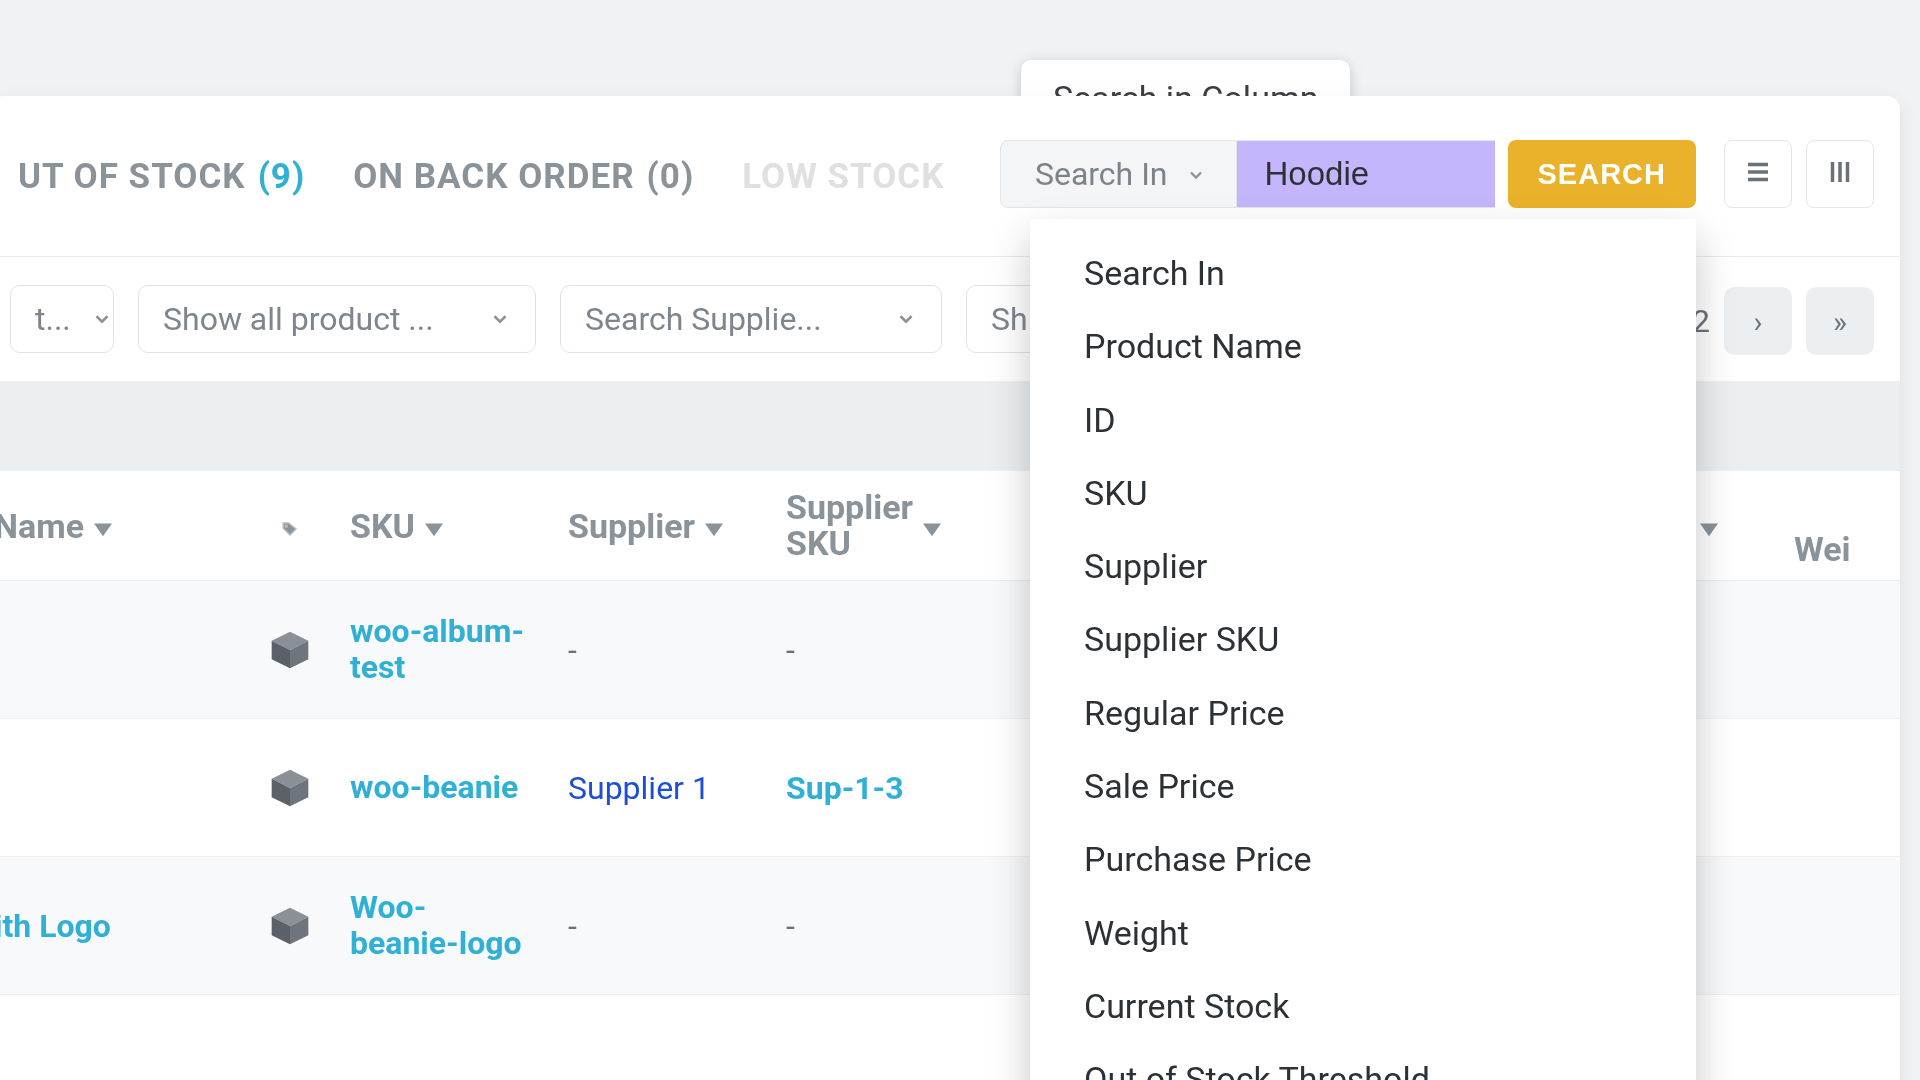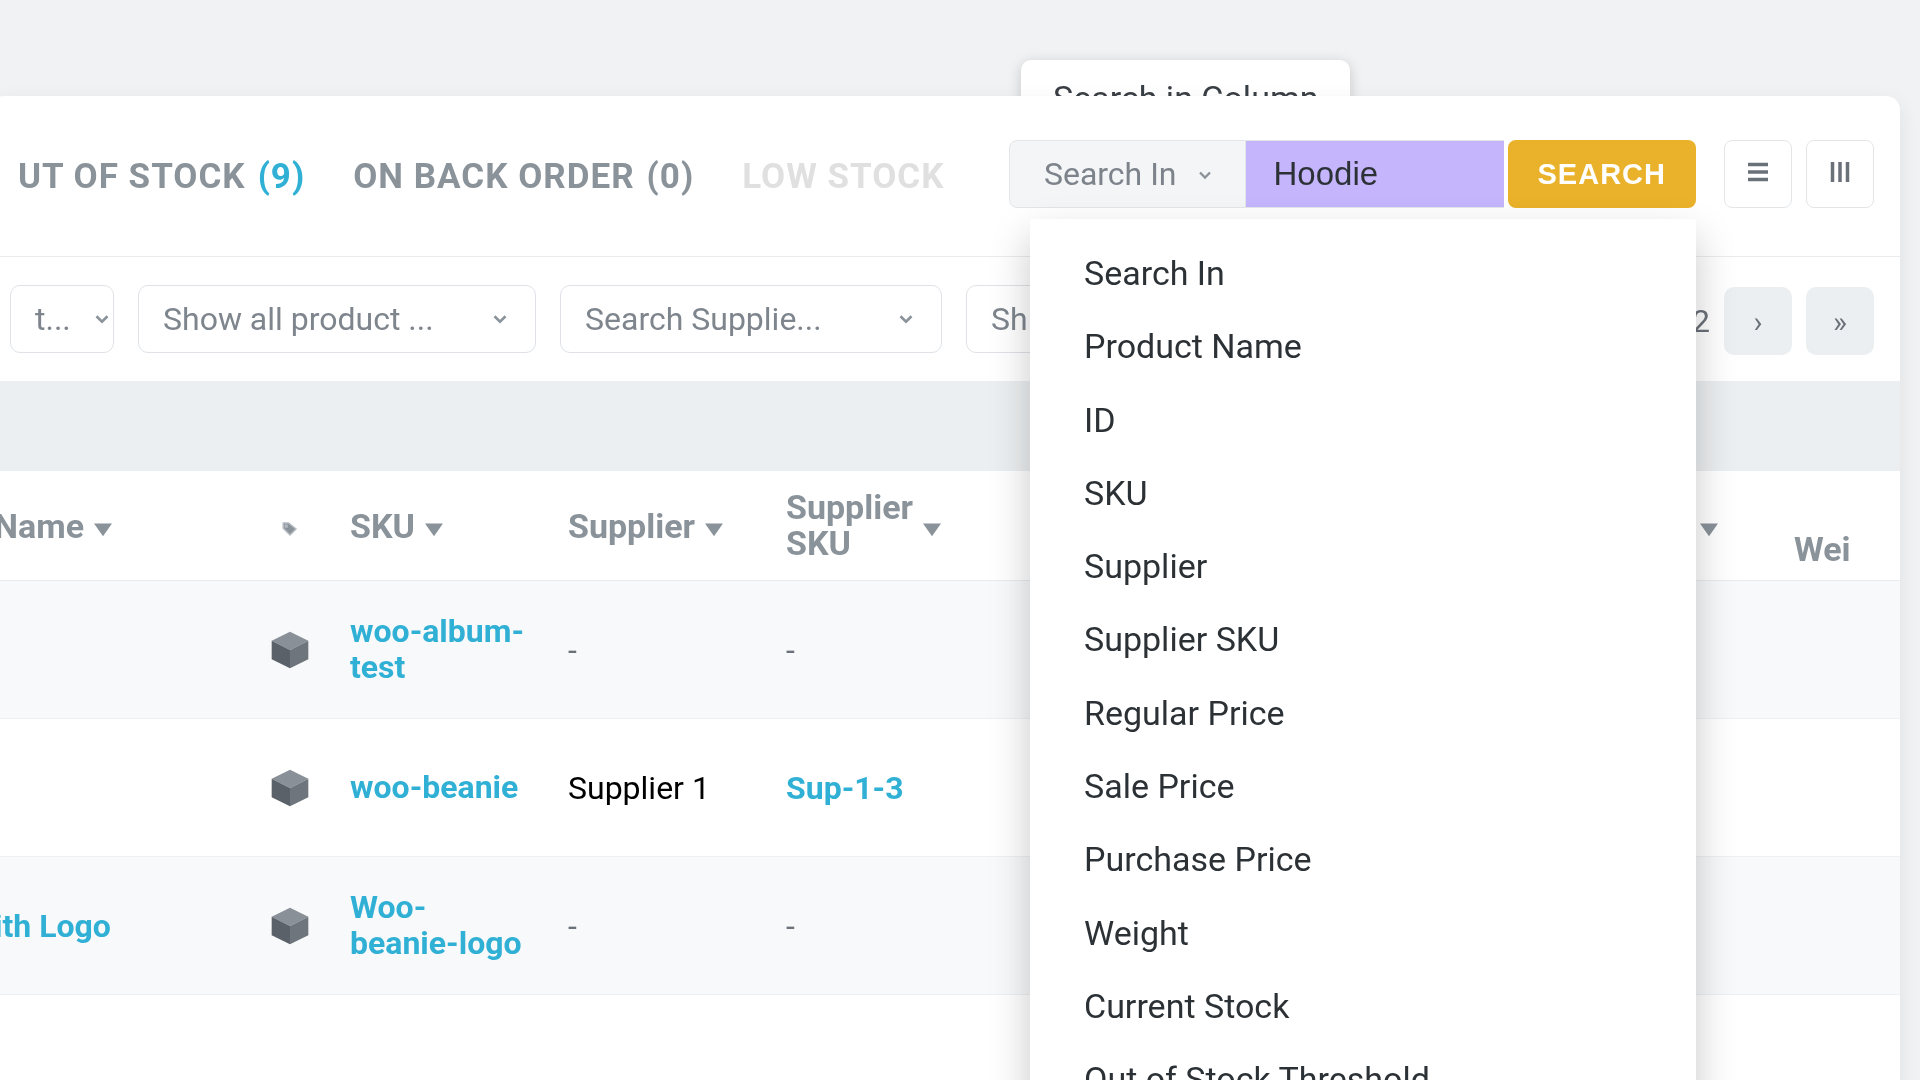--- a/index.html
+++ b/index.html
@@ -80,21 +80,21 @@
   .search-btn {
     height: 68px;
     background: #eab12a;
     color: #fff;
     border: none;
     border-radius: 8px;
     font-size: 29px;
     font-weight: 700;
     letter-spacing: 1px;
     padding: 0 30px;
-    margin-left: 4px;
+    margin-left: 13px;
     cursor: pointer;
   }
   .icon-sq {
     height: 68px; width: 68px;
     border: 1px solid #e3e6e9;
     border-radius: 8px;
     margin-left: 28px;
     background: #fff;
     display: flex; align-items: center; justify-content: center;
     cursor: pointer;
@@ -204,21 +204,21 @@
     display: flex;
     align-items: center;
     height: 138px;
     border-bottom: 1px solid #eef0f2;
   }
   .row.alt { background: #f8f9fa; }
   .cell { font-size: 32px; }
   .r-name { width: 240px; padding-left: 4px; color:#31b0d5; font-weight:700; }
   .r-tag  { width: 120px; display:flex; justify-content:center; }
   .r-sku  { width: 218px; color:#31b0d5; font-weight:700; line-height:1.1; }
-  .r-sup  { width: 218px; color:#000000; }
+  .r-sup  { width: 218px; color:#1d4ed8; }
   .r-ssku { width: 218px; color:#31b0d5; font-weight:700; }
   .dash   { color:#6b7179; font-weight:400; }
 
   .box-icon svg { width:44px; height:44px; }
 
   
   .dropdown {
     position: absolute;
     left: 1030px;
     top: 219px;

